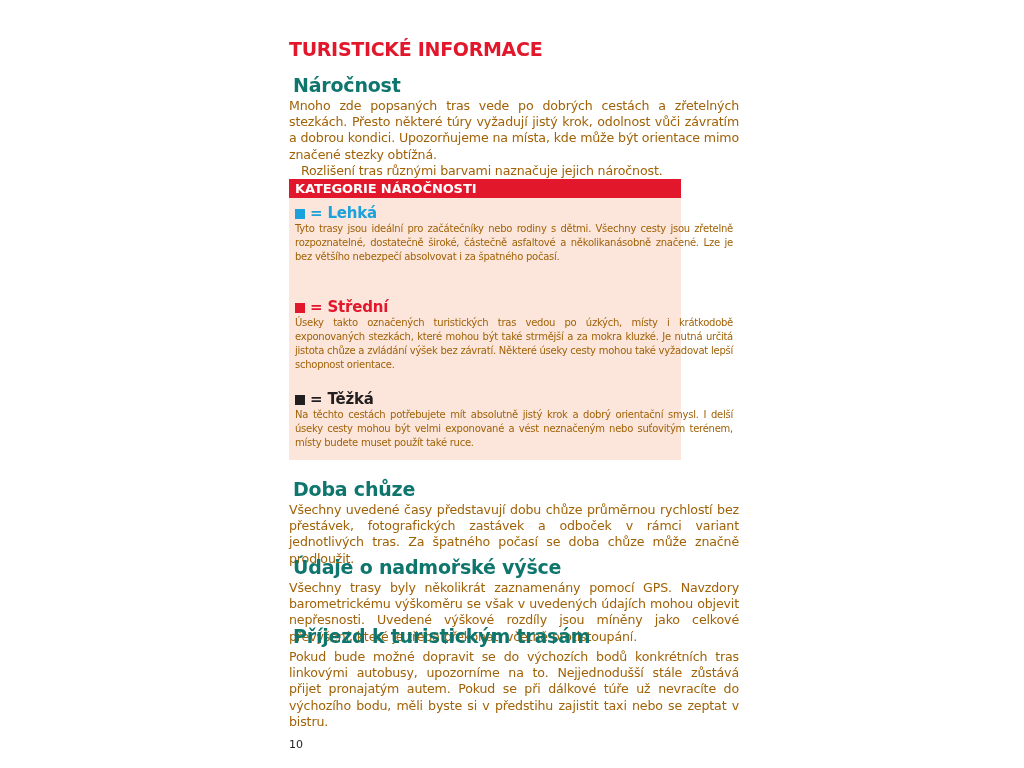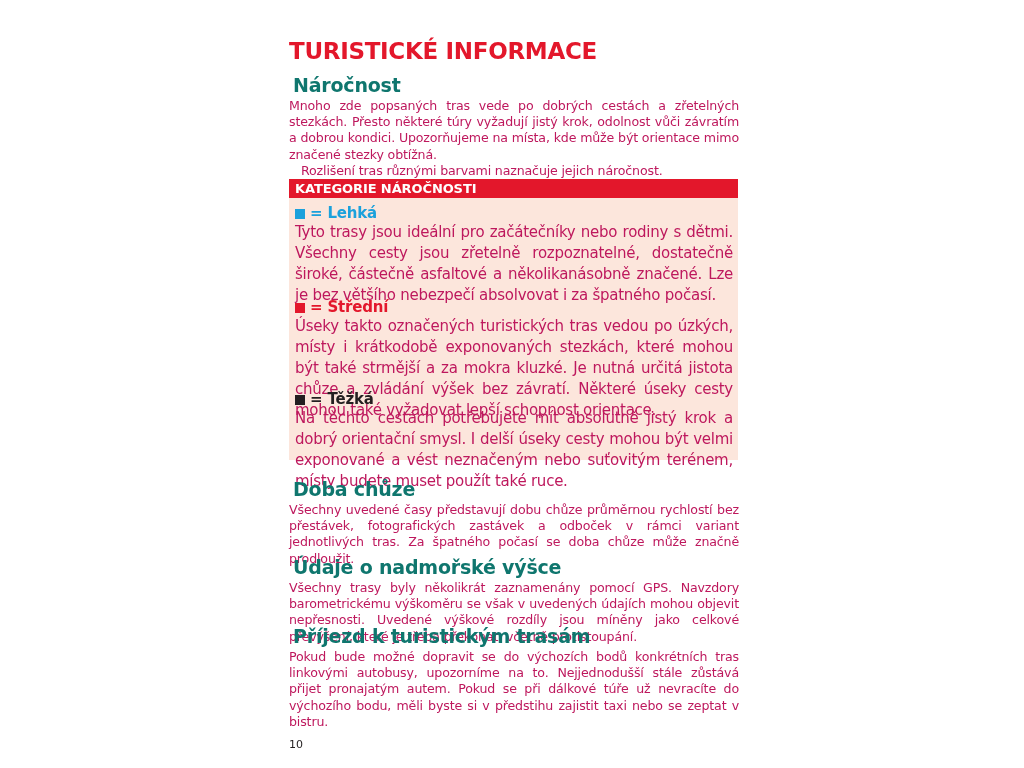--- a/index.html
+++ b/index.html
@@ -4,47 +4,47 @@
 <style>
   html, body { margin: 0; padding: 0; }
   body {
     width: 1024px; height: 768px; background: #ffffff; position: relative; overflow: hidden;
     font-family: "DejaVu Sans", sans-serif; color: #231f20;
   }
   .page { position: absolute; left: 289px; top: 0; width: 450px; }
   .title {
     position: absolute; left: 0; top: 38px;
     font-family: "DejaVu Sans", sans-serif; font-weight: bold;
-    font-size: 23px; color: #e3172b; letter-spacing: -0.3px; white-space: nowrap;
+    font-size: 19px; color: #e3172b; letter-spacing: -0.3px; white-space: nowrap;
   }
   .section { position: absolute; left: 0; width: 450px; }
   .h {
     font-weight: bold; font-size: 19px; line-height: 17px; color: #0f766e; margin: 4px;
     letter-spacing: -0.2px;
   }
   .p {
     font-size: 12.6px; line-height: 16.2px; text-align: justify; margin: 0;
-    letter-spacing: -0.15px; color: #be185d;
+    letter-spacing: -0.15px; color: #a16207;
   }
   .p.indent { text-indent: 12px; }
   .box {
-    position: absolute; left: 0; top: 179px; width: 449px; height: 281px;
+    position: absolute; left: 0; top: 179px; width: 392px; height: 281px;
     background: #fce6dc; box-sizing: border-box;
   }
   .box-header {
     height: 19px; background: #e3172b; color: #fff; font-weight: bold;
     font-size: 13px; line-height: 19px; padding-left: 6px; letter-spacing: -0.1px;
   }
   .cat { position: absolute; left: 6px; width: 438px; }
   .cat-title {
     font-weight: bold; font-size: 15px; line-height: 17px; margin: 0; letter-spacing: -0.2px;
     display: flex; align-items: center;
   }
   .sq { display: inline-block; width: 10px; height: 10px; margin-right: 5px; }
-  .cat .p { font-size: 15px; line-height: 21px; letter-spacing: -0.25px; }
+  .cat .p { font-size: 10px; line-height: 14px; letter-spacing: -0.25px; }
   .pagenum { position: absolute; left: 0; top: 738px; font-size: 11px; color: #231f20; }
 </style>
 </head>
 <body>
 
 <div class="page">
 
   <div class="title">TURISTICKÉ INFORMACE</div>
 
   <div class="section" style="top:73px;">

